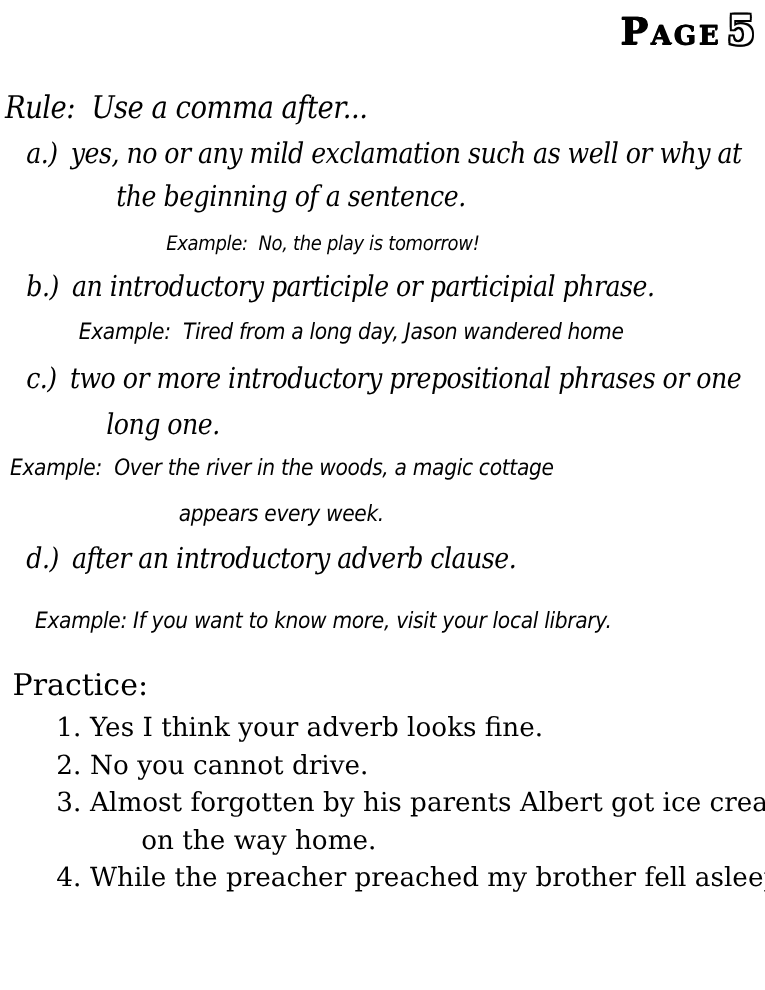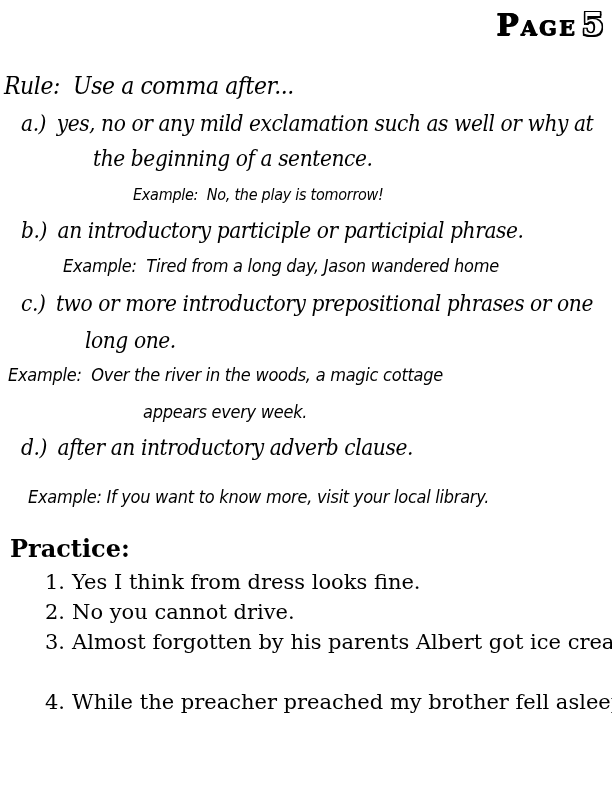--- a/index.html
+++ b/index.html
@@ -76,21 +76,21 @@
   .a2        { left: 93px;  top: 145px; font-size: 23px; }
   .a-ex      { left: 133px; top: 186px; font-size: 16px; }
   .b1        { left: 21px;  top: 217px; font-size: 23px; }
   .b-ex      { left: 63px;  top: 256px; font-size: 18px; }
   .c1        { left: 21px;  top: 290px; font-size: 23px; }
   .c2        { left: 85px;  top: 327px; font-size: 23px; }
   .c-ex1     { left: 8px;   top: 365px; font-size: 18px; }
   .c-ex2     { left: 143px; top: 402px; font-size: 18px; }
   .d1        { left: 21px;  top: 434px; font-size: 23px; }
   .d-ex      { left: 28px;  top: 487px; font-size: 18px; }
-  .practice-h{ left: 10px;  top: 535px; font-size: 24px; font-weight: bold; }
+  .practice-h{ left: 10px;  top: 535px; font-size: 24px; font-weight: normal; }
   .p1        { left: 45px;  top: 570px; font-size: 21px; }
   .p2        { left: 45px;  top: 600px; font-size: 21px; text-align: right; }
   .p3        { left: 45px;  top: 630px; font-size: 21px; }
   .p3b       { left: 113px; top: 660px; font-size: 21px; }
   .p4        { left: 45px;  top: 690px; font-size: 21px; }
 </style>
 </head>
 <body>
 
 <div class="page">
@@ -111,18 +111,19 @@
   <div class="line script c1"><span class="marker">c.)</span><span>two or more introductory prepositional phrases or one</span></div>
   <div class="line script c2">long one.</div>
   <div class="line hand c-ex1">Example:  Over the river in the woods, a magic cottage</div>
   <div class="line hand c-ex2">appears every week.</div>
 
   <div class="line script d1"><span class="marker">d.)</span><span>after an introductory adverb clause.</span></div>
   <div class="line hand d-ex">Example: If you want to know more, visit your local library.</div>
 
   <div class="line serif practice-h">Practice:</div>
 
-  <div class="line serif p1"><span class="num">1.</span><span>Yes I think from dress looks fine.</span></div>
+  <div class="line serif p1"><span class="num">1.</span><span>Yes I think your adverb looks fine.</span></div>
   <div class="line serif p2"><span class="num">2.</span><span>No you cannot drive.</span></div>
   <div class="line serif p3"><span class="num">3.</span><span>Almost forgotten by his parents Albert got ice cream</span></div>
+  <div class="line serif p3b">on the way home.</div>
   <div class="line serif p4"><span class="num">4.</span><span>While the preacher preached my brother fell asleep.</span></div>
 
 </div>
 
 </body></html>

